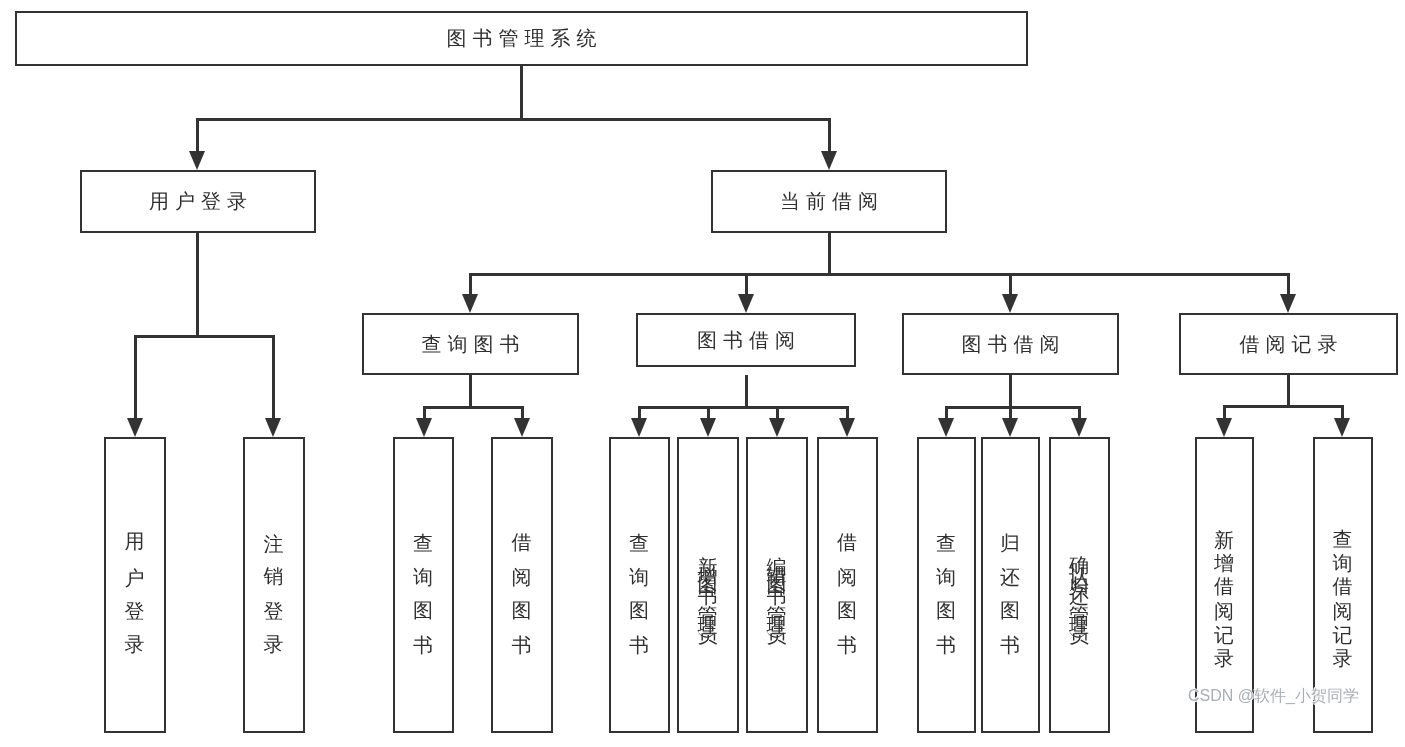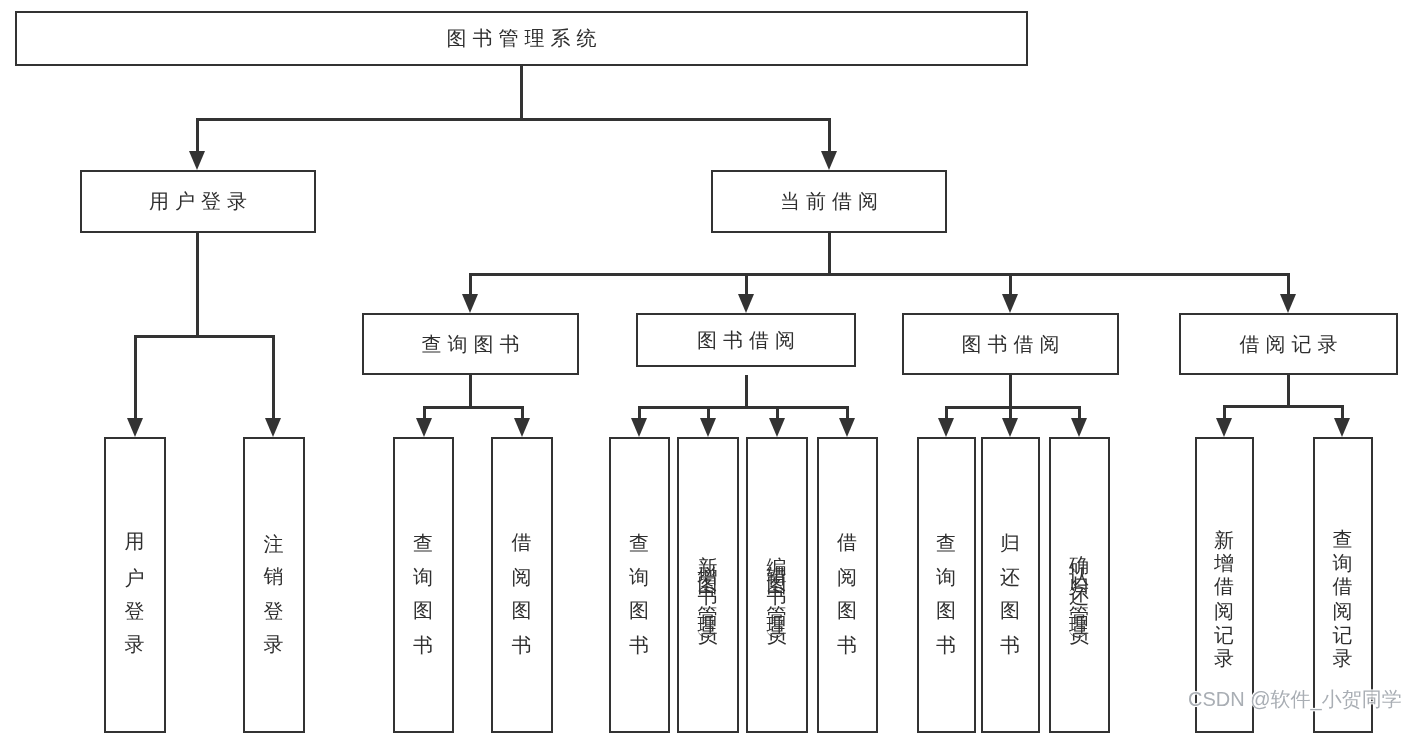--- a/index.html
+++ b/index.html
@@ -17,21 +17,21 @@
   .sp6{letter-spacing:24px;}
   .sp10{letter-spacing:10px;}
   .vline{position:absolute;width:2.5px;background:#333333;}
   .hline{position:absolute;height:2.5px;background:#333333;}
   .arrow{
     position:absolute;width:0;height:0;
     border-left:8px solid transparent;border-right:8px solid transparent;
     border-top:19px solid #333333;
   }
   .watermark{
-    position:absolute;left:1188px;top:686px;font-size:20px;z-index:5;
+    position:absolute;left:1188px;top:686px;font-size:16px;z-index:5;
     color:#a9aeb4;white-space:nowrap;
     text-shadow:0 0 2px #ffffff,1px 1px 0 #ffffff,-1px -1px 0 #ffffff;
   }
 </style>
 </head>
 <body>
 
 <div class="box hbox" style="left:15px;top:11px;width:1013px;height:55px;text-align:center;">
   <span>图书管理系统</span>
 </div>

